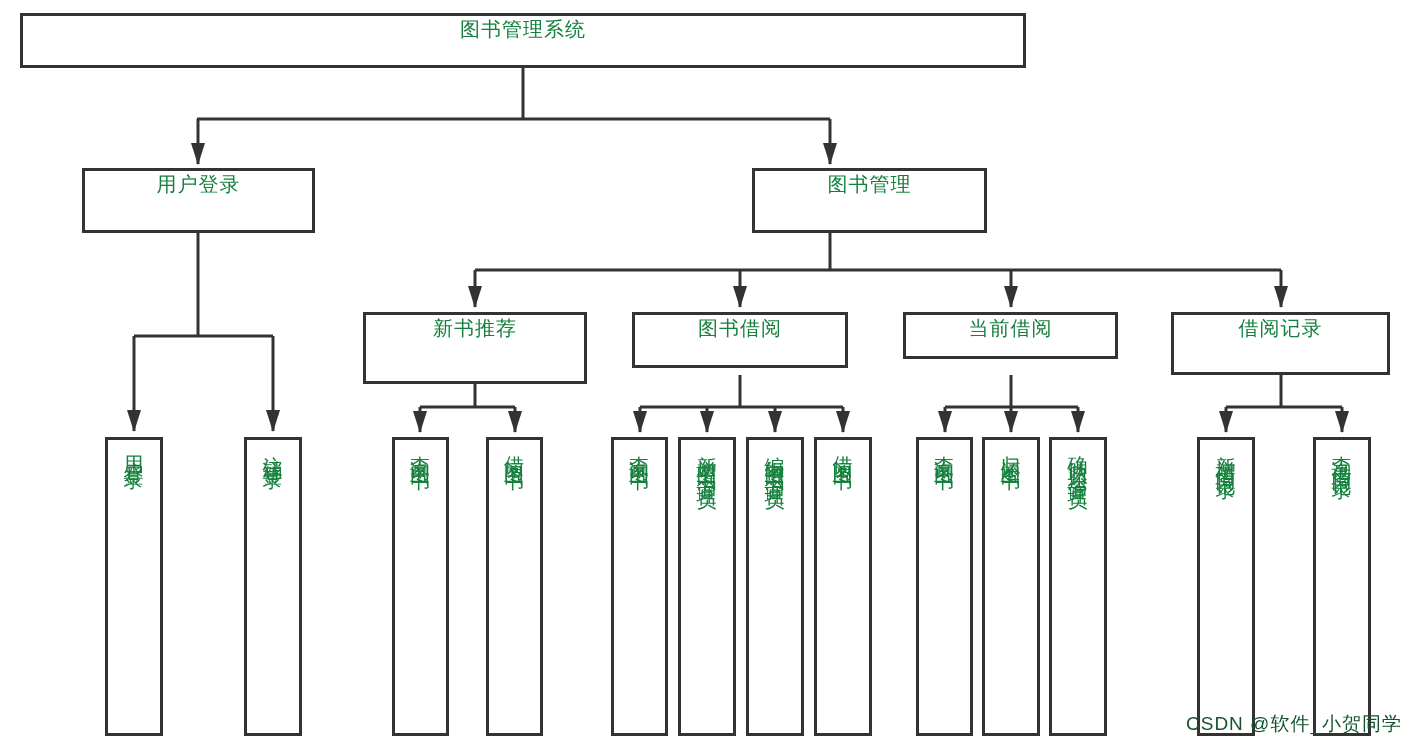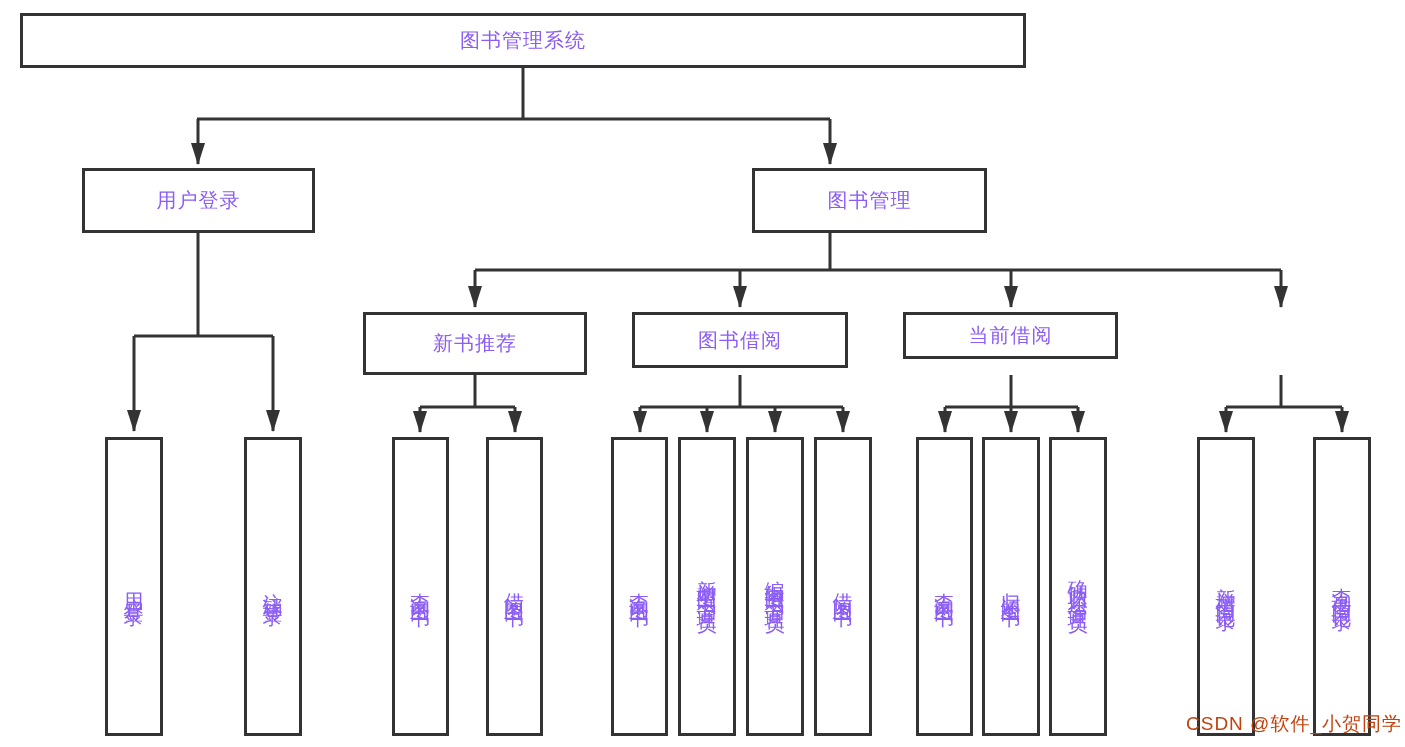--- a/index.html
+++ b/index.html
@@ -4,30 +4,30 @@
 <style>
   html,body{margin:0;padding:0;background:#ffffff;}
   .canvas{
     position:relative;width:1405px;height:747px;background:#ffffff;
     font-family:"Liberation Sans",sans-serif;overflow:hidden;
   }
   .connectors{position:absolute;left:0;top:0;pointer-events:none;}
   .connectors line{stroke:#333333;stroke-width:3;}
   .node{
     position:absolute;box-sizing:border-box;border:3px solid #333333;
-    background:#ffffff;display:flex;align-items:center;justify-content:center;
-    color:#8b5cf6;
+    background:#ffffff;display:flex;justify-content:center;
+    color:#15803d;
   }
   .node.h .label{font-size:20px;letter-spacing:1px;white-space:nowrap;}
   .node.v .label{
     writing-mode:vertical-rl;text-orientation:mixed;
     font-size:20px;letter-spacing:5px;line-height:1.1;
   }
   .watermark{
-    position:absolute;left:1186px;top:711px;font-size:19px;color:#c2410c;
+    position:absolute;left:1186px;top:711px;font-size:19px;color:#14532d;
     white-space:nowrap;z-index:5;letter-spacing:1px;
   }
 </style>
 </head>
 <body>
 
 <div class="canvas">
 
   <svg class="connectors" width="1405" height="747" viewBox="0 0 1405 747">
     <defs>
@@ -81,28 +81,31 @@
     <span class="label">图书管理系统</span>
   </div>
 
   <div class="node h" style="left:82px;top:168px;width:233px;height:65px">
     <span class="label">用户登录</span>
   </div>
   <div class="node h" style="left:752px;top:168px;width:235px;height:65px">
     <span class="label">图书管理</span>
   </div>
 
-  <div class="node h" style="left:363px;top:312px;width:224px;height:63px">
+  <div class="node h" style="left:363px;top:312px;width:224px;height:72px">
     <span class="label">新书推荐</span>
   </div>
   <div class="node h" style="left:632px;top:312px;width:216px;height:56px">
     <span class="label">图书借阅</span>
   </div>
   <div class="node h" style="left:903px;top:312px;width:215px;height:47px">
     <span class="label">当前借阅</span>
+  </div>
+  <div class="node h" style="left:1171px;top:312px;width:219px;height:63px">
+    <span class="label">借阅记录</span>
   </div>
 
   <div class="node v" style="left:105px;top:437px;width:58px;height:299px">
     <span class="label">用户登录</span>
   </div>
   <div class="node v" style="left:244px;top:437px;width:58px;height:299px">
     <span class="label">注销登录</span>
   </div>
 
   <div class="node v" style="left:392px;top:437px;width:57px;height:299px">

